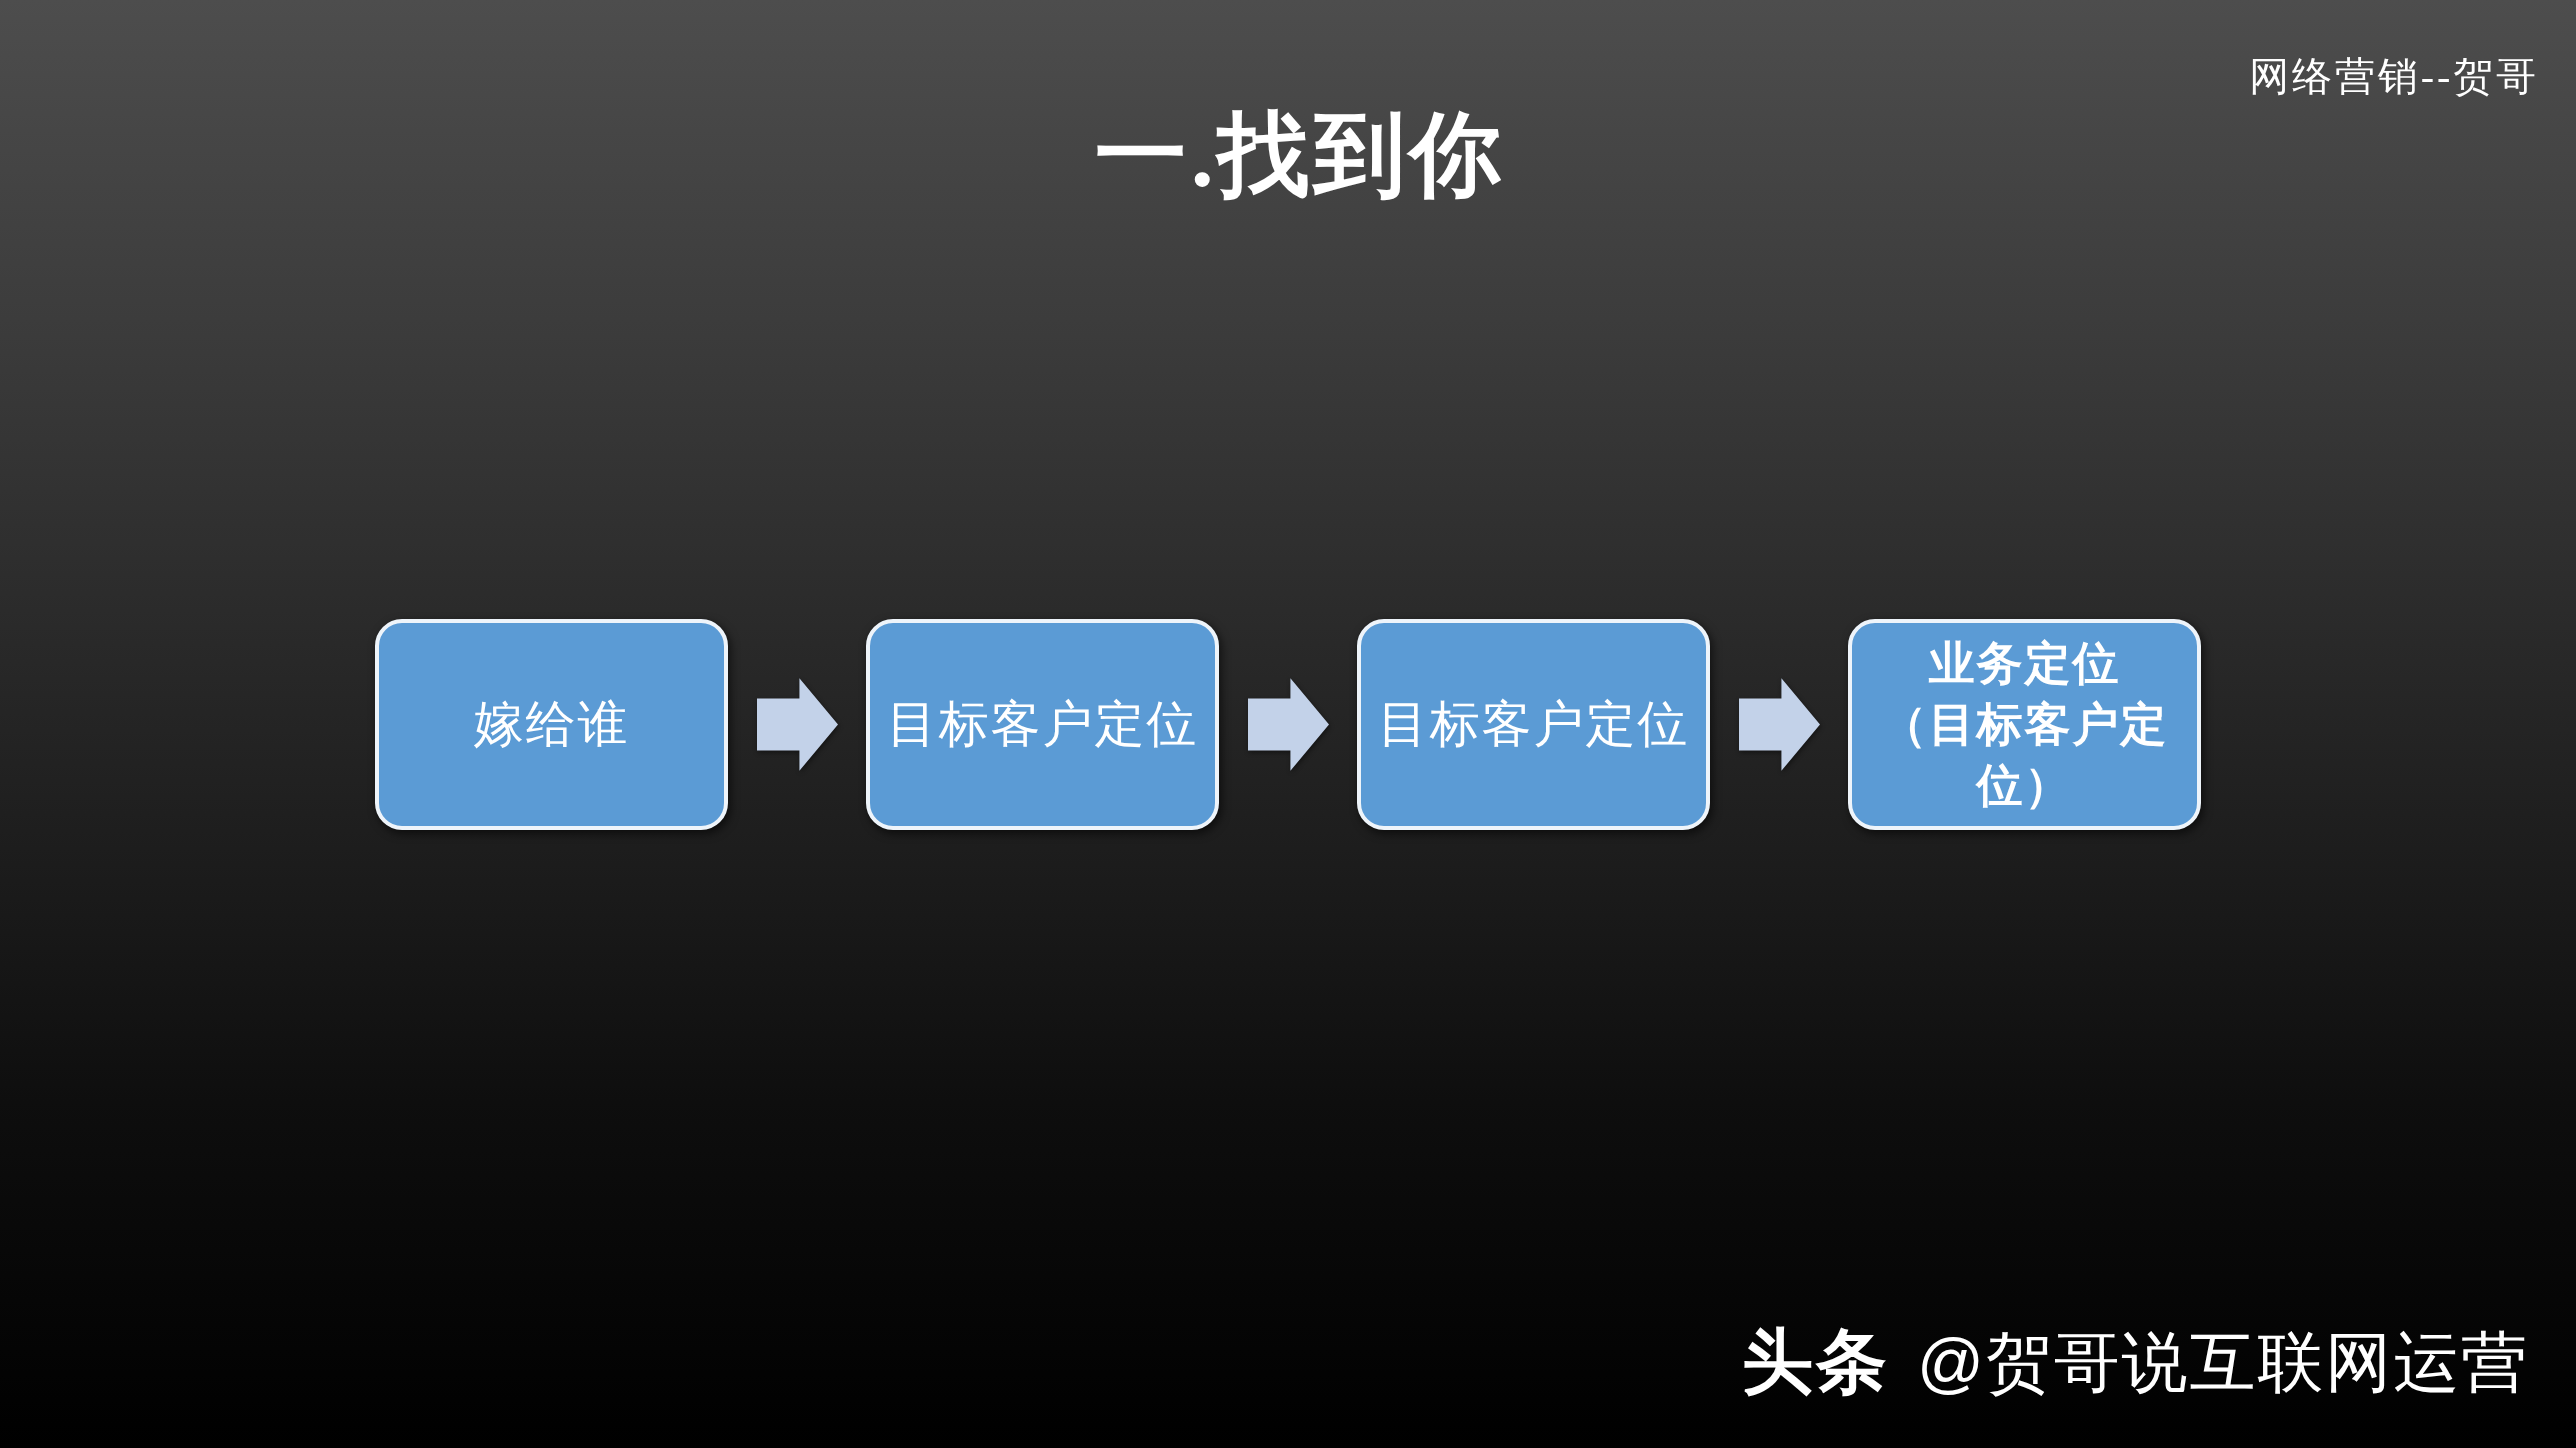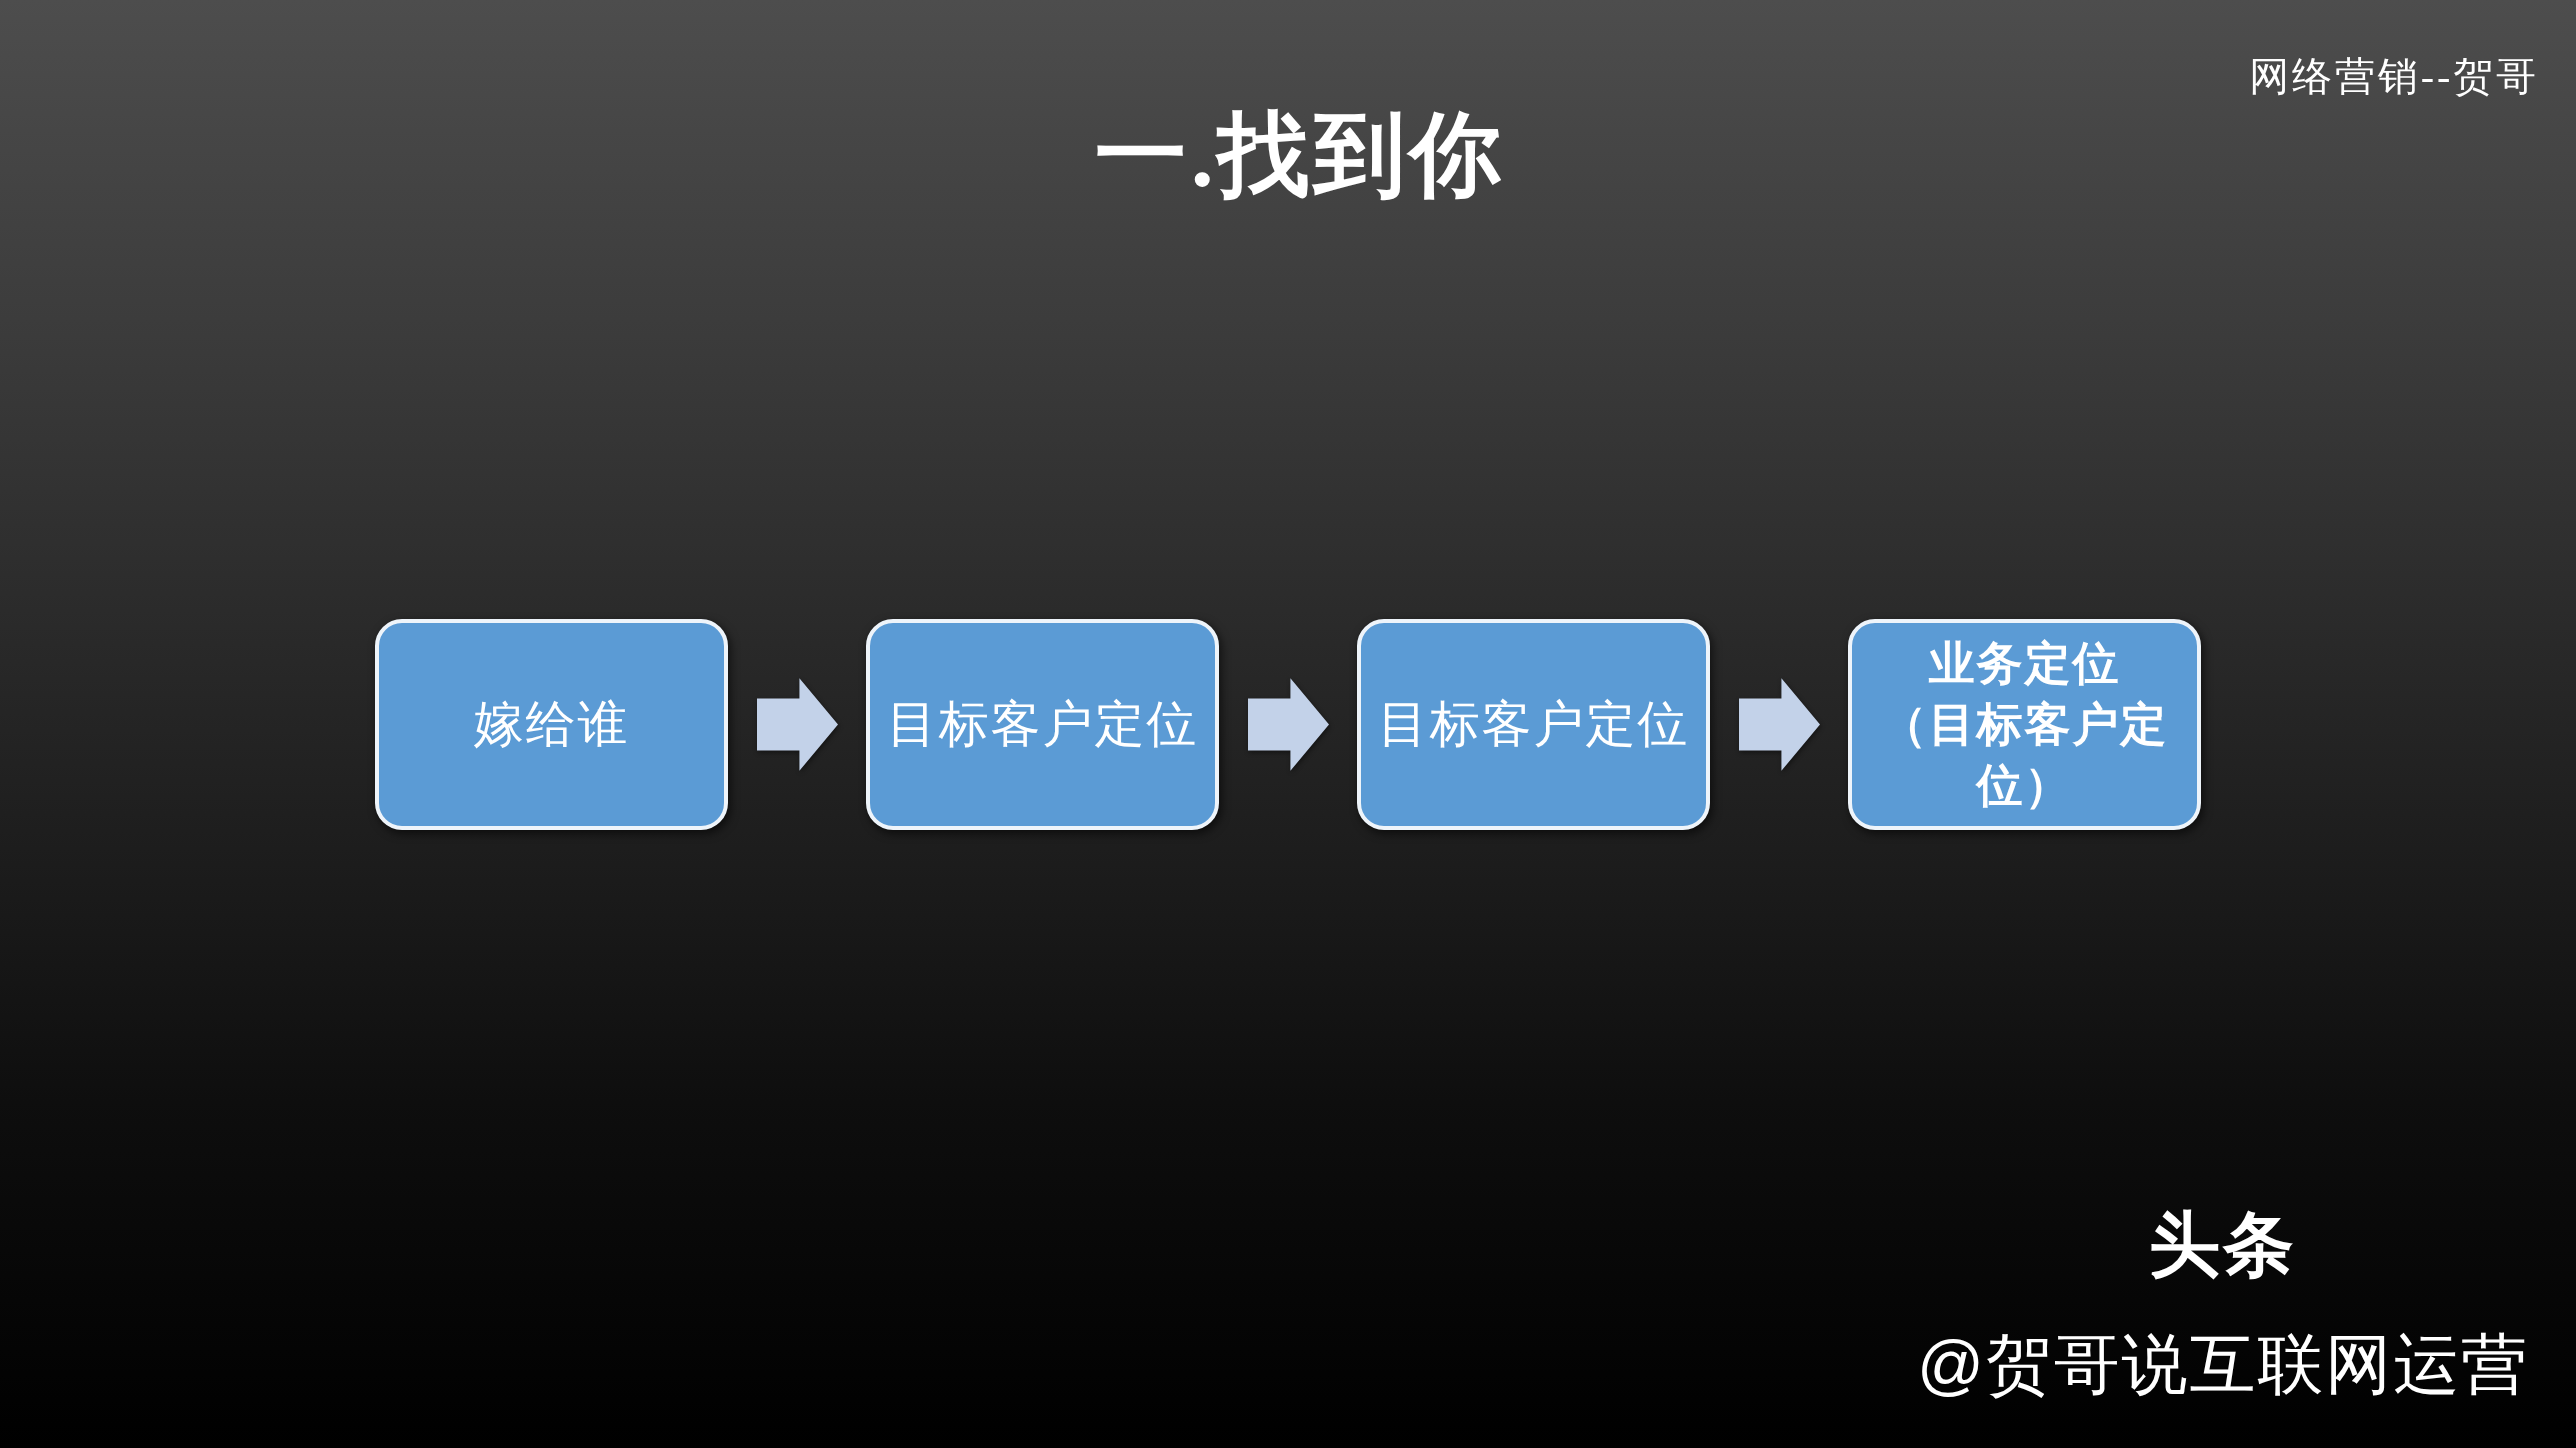--- a/index.html
+++ b/index.html
@@ -88,21 +88,20 @@
   .watermark {
     position: absolute;
     right: 47px;
     bottom: 39px;
     display: flex;
     align-items: center;
     gap: 27px;
     color: #ffffff;
     font-family: "Liberation Sans", "DejaVu Sans", sans-serif;
     white-space: nowrap;
-    flex-direction: column;
   }
   .watermark .brand {
     font-size: 71px;
     font-weight: 900;
     letter-spacing: 2.9px;
   }
   .watermark .handle {
     font-size: 66px;
     font-weight: 400;
     letter-spacing: 1.9px;

